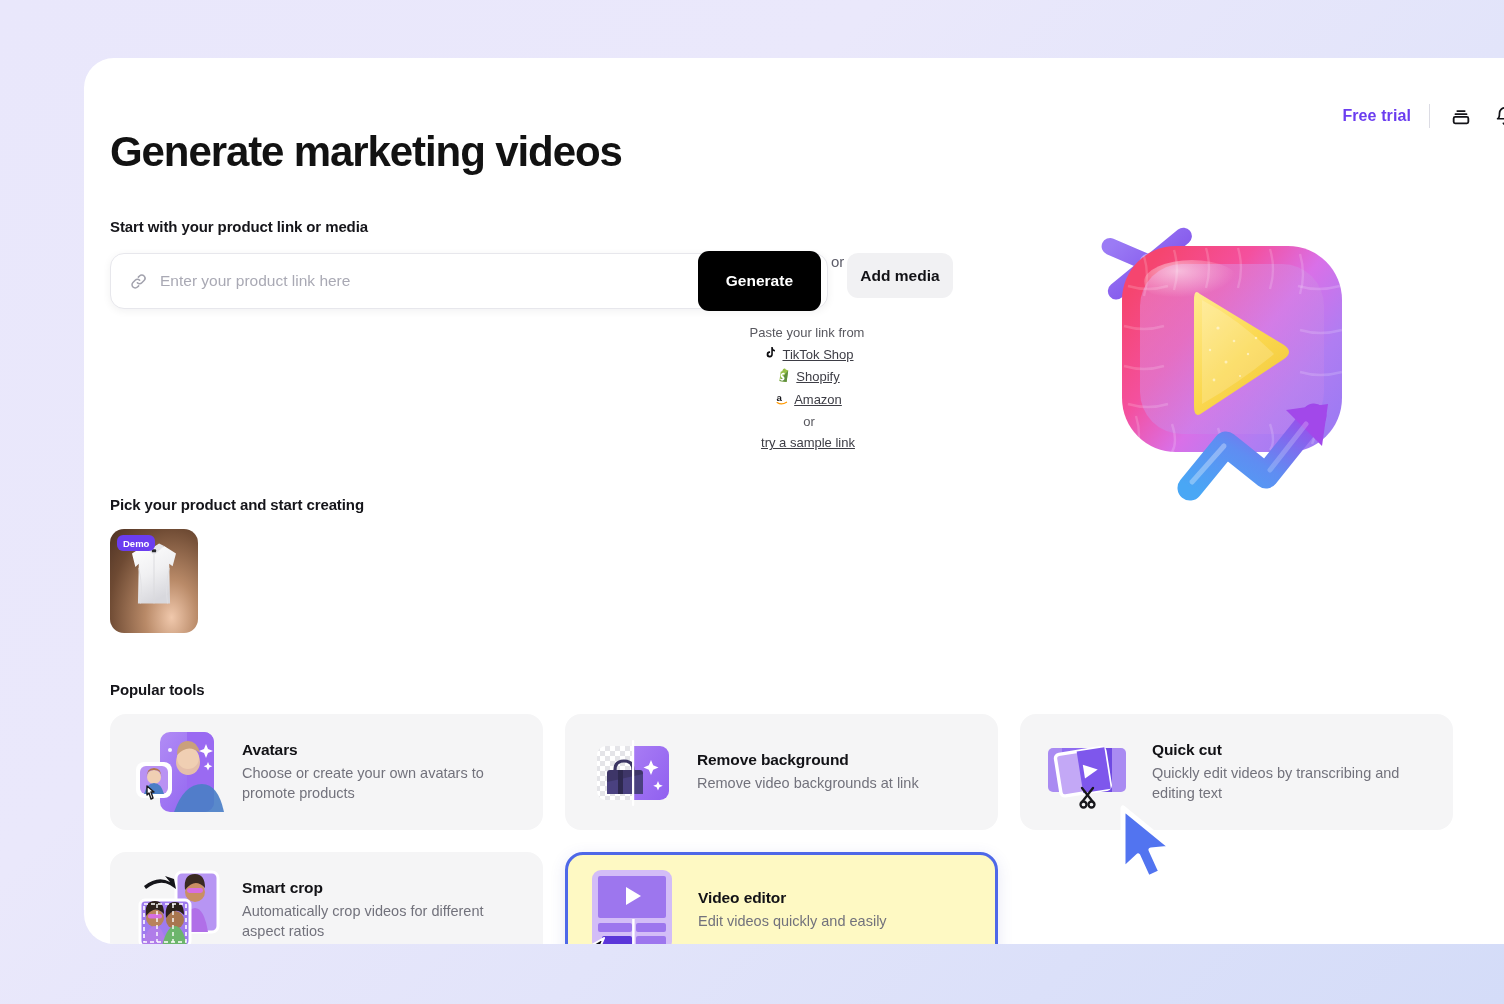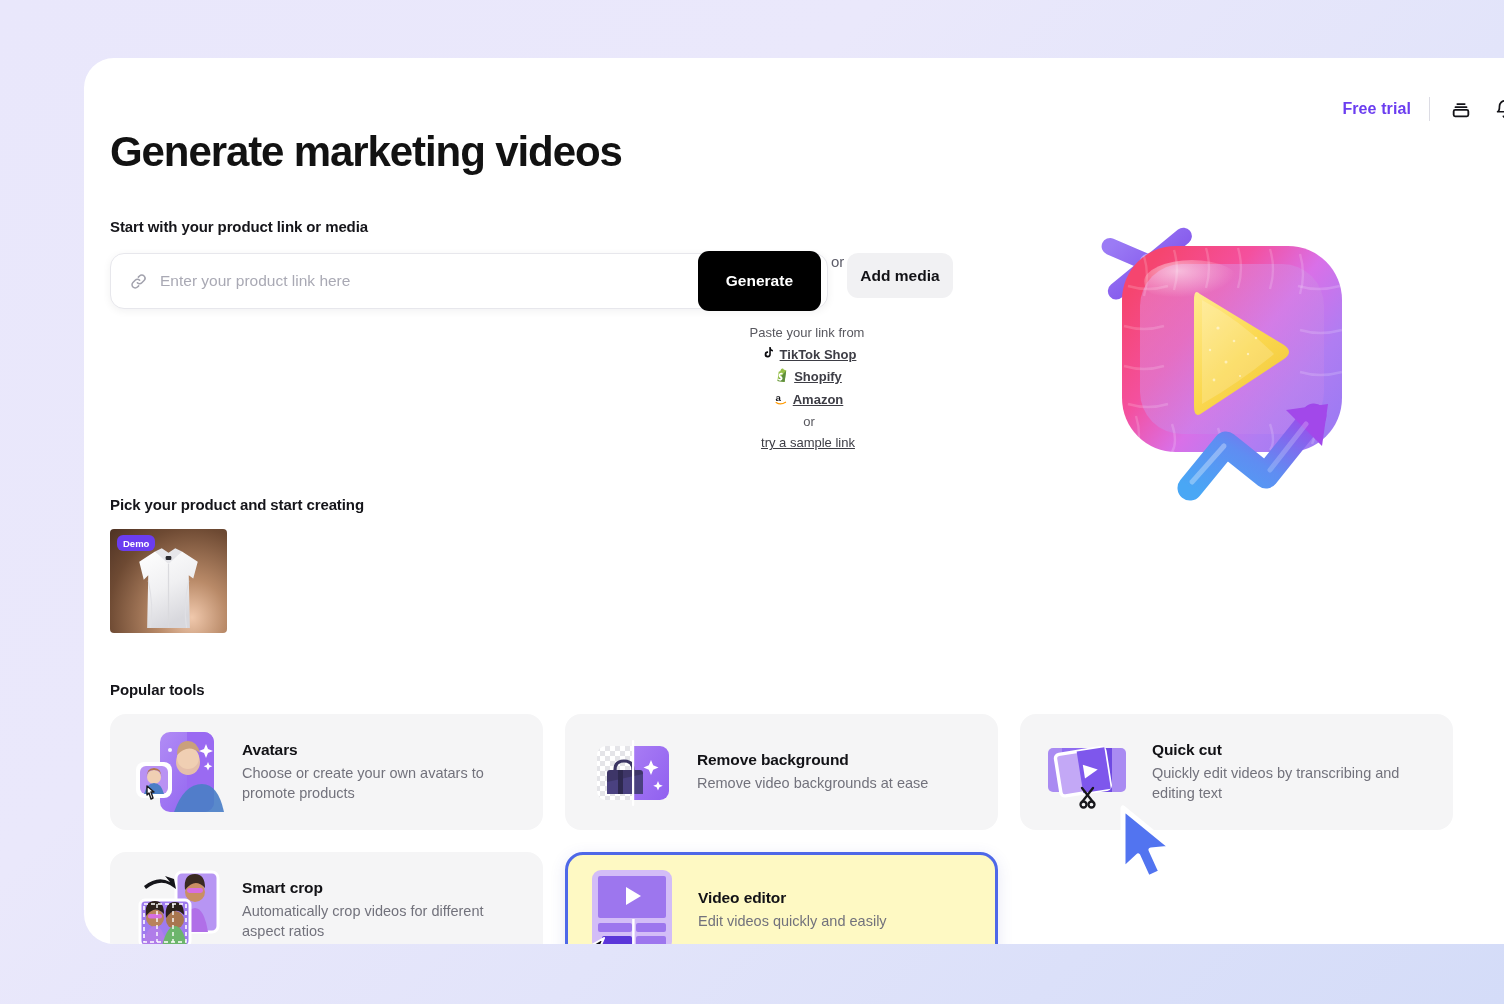--- a/index.html
+++ b/index.html
@@ -34,21 +34,21 @@
     background: #ffffff;
     border-top-left-radius: 30px;
     border-bottom-left-radius: 30px;
     overflow: hidden;
   }
 
   
   #header {
     position: absolute;
     right: 0;
-    top: 21px;
+    top: 28px;
     height: 60px;
     display: flex;
     align-items: center;
     gap: 18px;
     padding-right: 0px;
   }
   #free-trial {
     color: #6b3df0;
     font-size: 16px;
     font-weight: 700;
@@ -163,39 +163,38 @@
     display: inline-flex;
     align-items: center;
     gap: 5px;
     margin-left: 4px;
     cursor: pointer;
   }
   .brand-link .bl-text {
     text-decoration: underline;
     color: #3d3d45;
     font-size: 13px;
-    font-weight: bold;
   }
   #sample-link {
     text-decoration: underline;
     color: #3d3d45;
     cursor: pointer;
     font-size: 13px;
     margin-left: 2px;
   }
   .or-sep { margin: 0 2px 0 6px; color:#58585f; }
 
   
   #product-section { margin-top: 46px; }
   #product-grid { margin-top: 16px; display: flex; gap: 14px; }
   #product-card {
     position: relative;
-    width: 117px;
+    width: 88px;
     height: 104px;
-    border-radius: 4px;
+    border-radius: 14px;
     overflow: hidden;
     cursor: pointer;
     background: radial-gradient(ellipse at 70% 85%, #f0c8ac 0%, #b98a68 30%, #6e4a33 72%, #4e3224 100%);
   }
   #demo-badge {
     position: absolute;
     left: 7px; top: 6px;
     background: #6b3df0;
     color: #fff;
     font-size: 9.5px;
@@ -443,21 +442,21 @@
                     <rect x="33" y="44" width="5" height="24" fill="#2e2950"></rect>
                   </g>
                   <path d="M66 34 l2.2 5.3 5.3 2.2 -5.3 2.2 -2.2 5.3 -2.2 -5.3 -5.3 -2.2 5.3 -2.2z" fill="#ffffff"></path>
                   <path d="M73 55 l1.4 3.4 3.4 1.4 -3.4 1.4 -1.4 3.4 -1.4 -3.4 -3.4 -1.4 3.4 -1.4z" fill="#ffffff"></path>
                 </g>
                 <rect x="47" y="14" width="2.2" height="66" rx="1" fill="#ffffff"></rect>
               </svg>
             </div>
             <div class="tool-text">
               <div class="tool-title">Remove background</div>
-              <div class="tool-desc">Remove video backgrounds at ease</div>
+              <div class="tool-desc">Remove video backgrounds at link</div>
             </div>
           </div>
 
           <div class="tool-card">
             <div class="tool-icon">
               <svg viewBox="0 0 96 92" width="96" height="92">
                 <rect x="8" y="22" width="78" height="44" rx="5" fill="#a98bf2"></rect>
                 <rect x="22" y="22" width="30" height="44" fill="#8f6cf0"></rect>
                 <rect x="52" y="22" width="20" height="44" fill="#6f4ae2"></rect>
                 <g transform="rotate(-9 48 46)">

